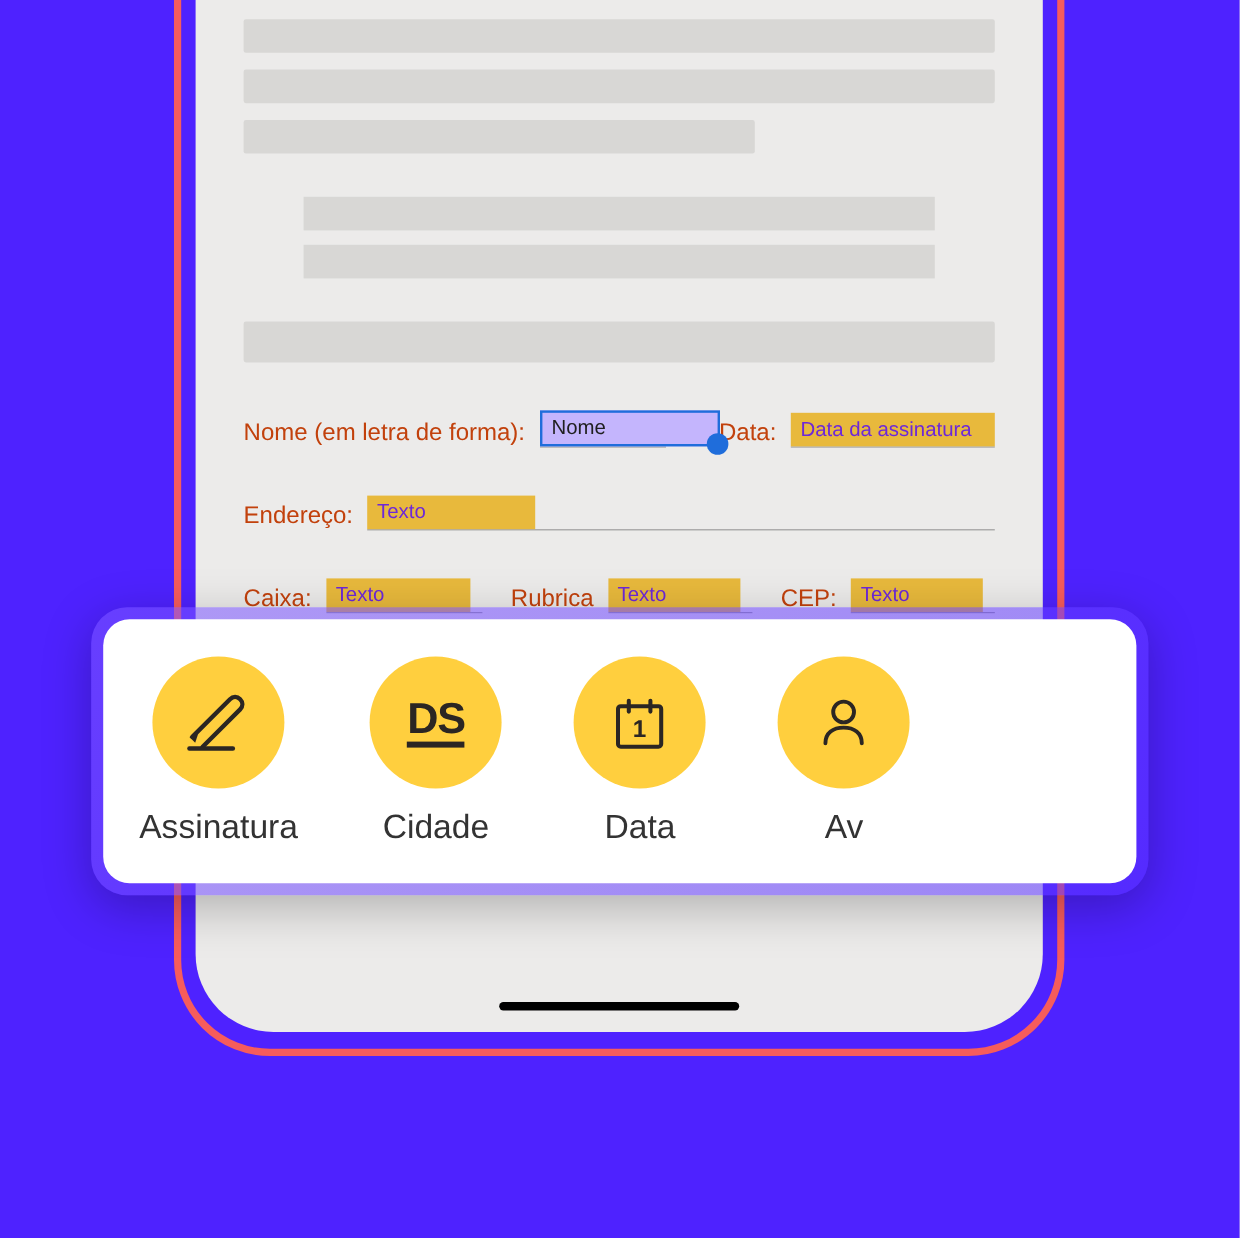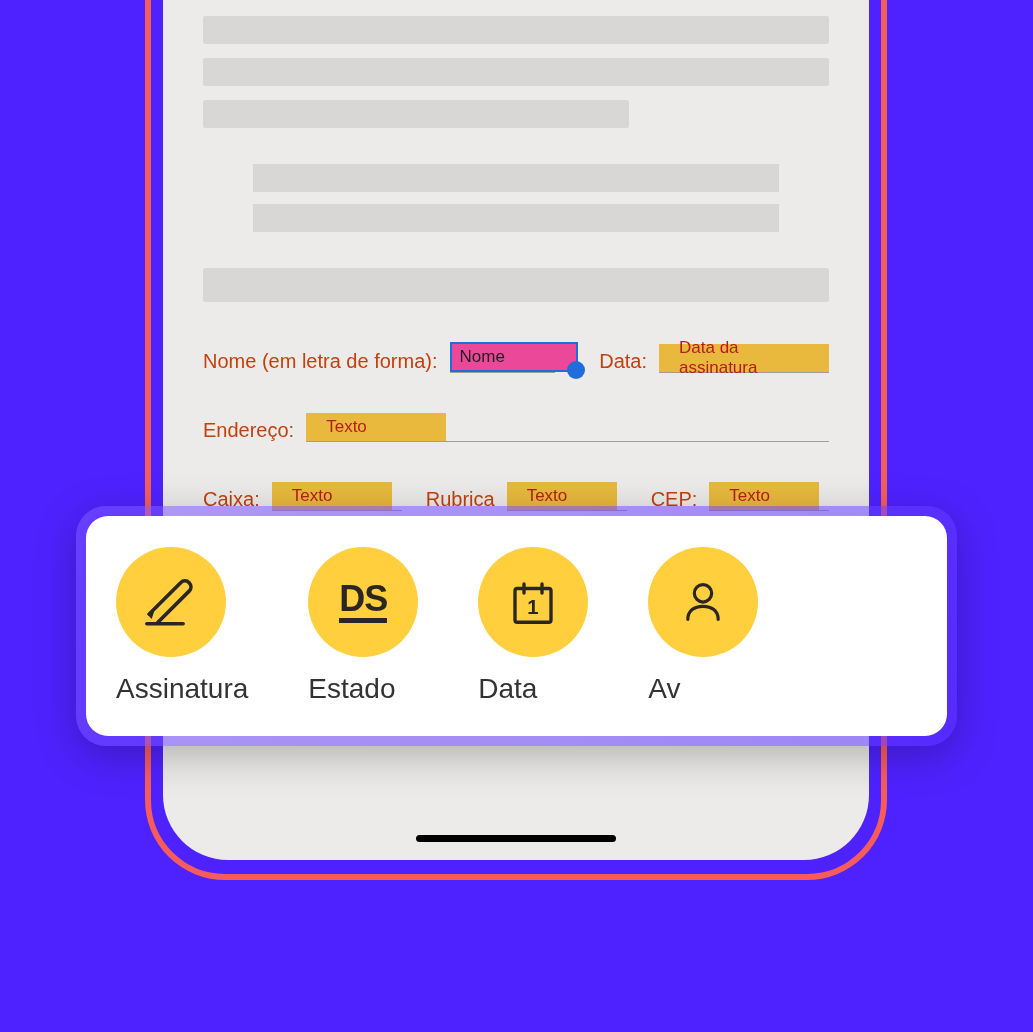--- a/index.html
+++ b/index.html
@@ -71,41 +71,41 @@
       display: flex;
       flex-direction: column;
       border-bottom: 1.5px solid #9d9d9d;
       flex: 1;
       min-width: 0;
     }
     .sig-field-wrap.no-line { border-bottom: none; }
 
     .tag {
       background: #E8B93C;
-      color: #b91c1c;
+      color: #6d28d9;
       font-size: 17px;
-      padding: 4px 20px;
+      padding: 4px 8px;
       height: 28px;
       display: flex;
       align-items: center;
       position: relative;
       width: fit-content;
       min-width: 80px;
     }
 
     .tag-name {
       border: 2px solid #1F6DDB;
-      background: #ec4899;
+      background: #c4b5fd;
       color: #1f1f1f;
       font-size: 17px;
       padding: 3px 8px;
       height: 30px;
       display: flex;
       align-items: center;
-      width: 128px;
+      width: 150px;
       position: relative;
     }
     .handle {
       position: absolute;
       right: -9px;
       bottom: -9px;
       width: 18px;
       height: 18px;
       background: #1F6DDB;
       border-radius: 50%;
@@ -141,20 +141,21 @@
       border-radius: 22px;
       display: flex;
       align-items: center;
       gap: 60px;
       padding: 18px 30px;
       overflow: hidden;
     }
     .tool {
       display: flex;
       flex-direction: column;
+      align-items: center;
       gap: 16px;
       flex-shrink: 0;
     }
     .tool-circle {
       width: 110px;
       height: 110px;
       border-radius: 50%;
       background: #FFCF3E;
       display: flex;
       align-items: center;
@@ -274,21 +275,21 @@
           <line x1="4" y1="42" x2="34" y2="42" stroke="#2b2623" stroke-width="3" stroke-linecap="round"></line>
         </svg>
       </div>
       <span class="tool-label">Assinatura</span>
     </div>
 
     <div class="tool">
       <div class="tool-circle">
         <span class="rubrica-text">DS</span>
       </div>
-      <span class="tool-label">Estado</span>
+      <span class="tool-label">Cidade</span>
     </div>
 
     <div class="tool">
       <div class="tool-circle">
         <svg width="54" height="54" viewBox="0 0 48 48" fill="none">
           <rect x="8" y="12" width="32" height="30" rx="2" stroke="#2b2623" stroke-width="3"></rect>
           <line x1="16" y1="8" x2="16" y2="16" stroke="#2b2623" stroke-width="3" stroke-linecap="round"></line>
           <line x1="32" y1="8" x2="32" y2="16" stroke="#2b2623" stroke-width="3" stroke-linecap="round"></line>
           <text x="24" y="35" font-size="18" font-weight="700" fill="#2b2623" text-anchor="middle" font-family="Arial">1</text>
         </svg>

